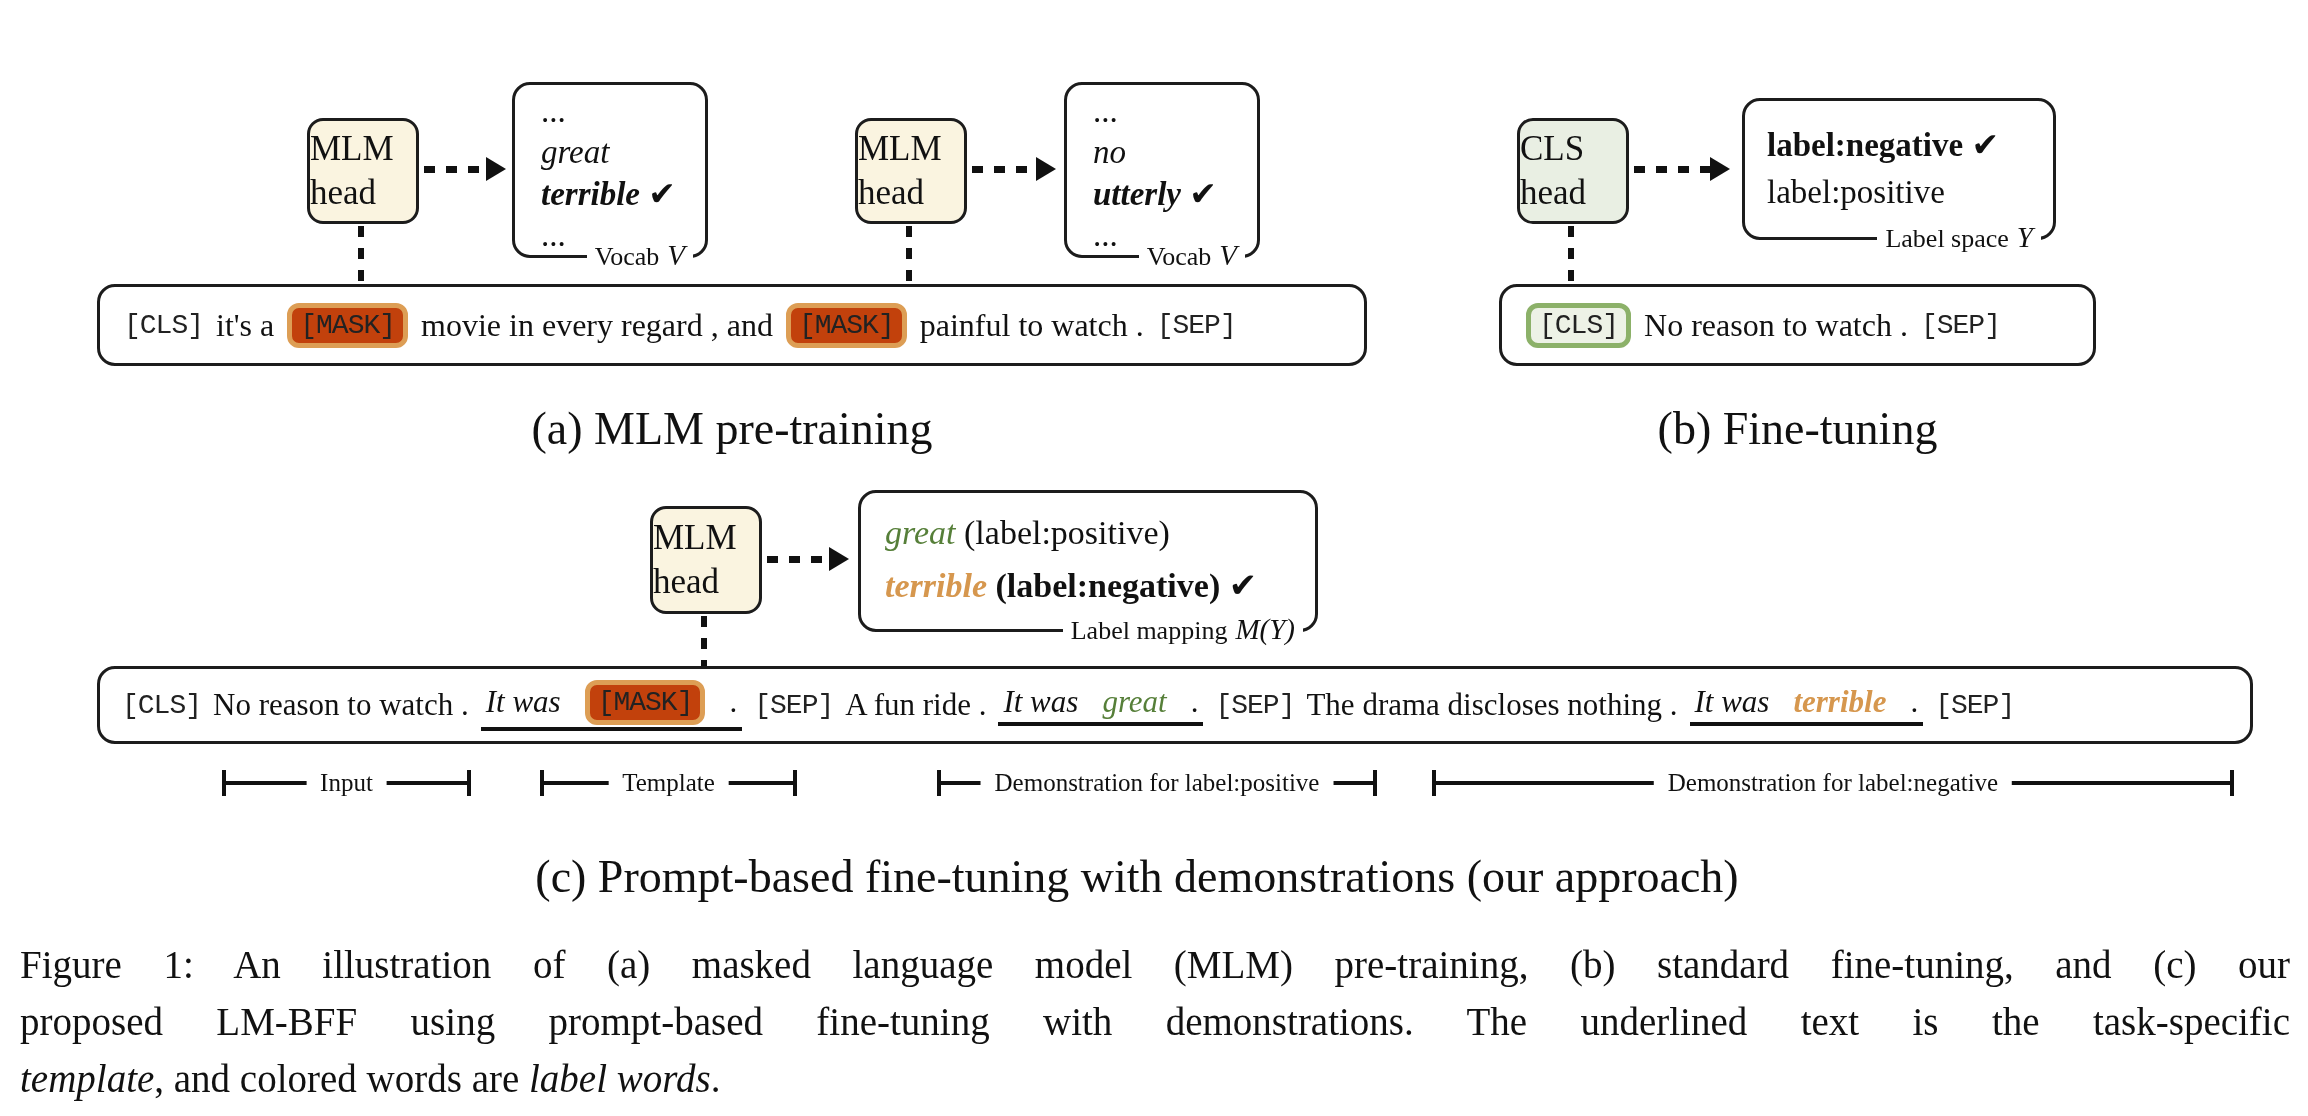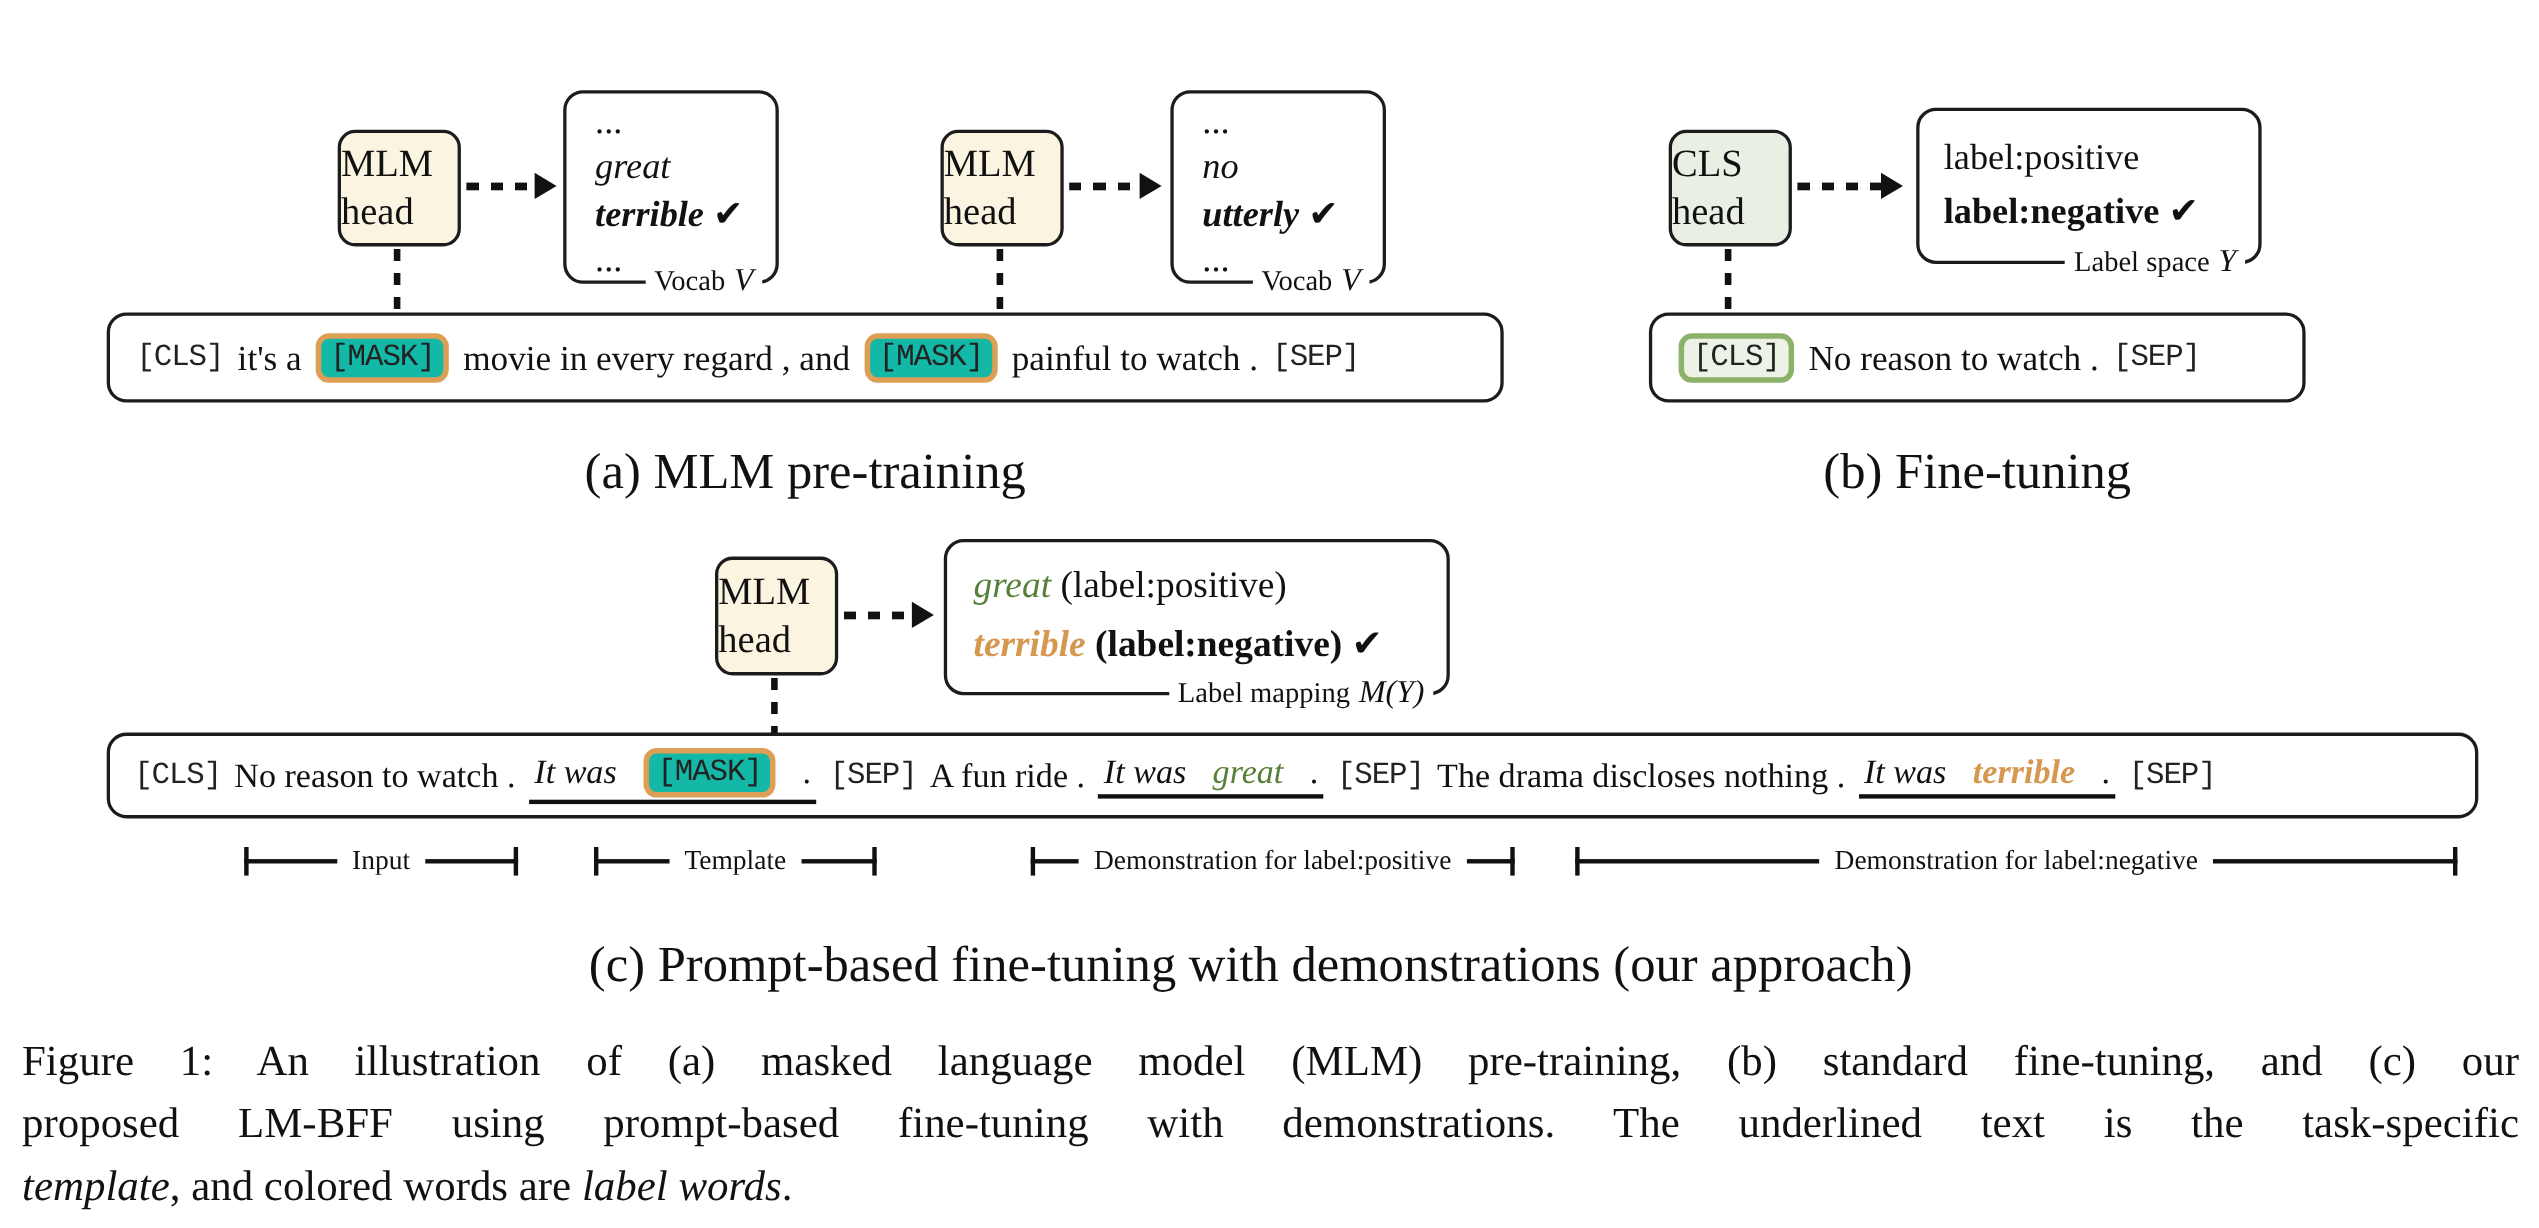--- a/index.html
+++ b/index.html
@@ -46,21 +46,21 @@
   
   .inputbox {
     position:absolute; box-sizing:border-box;
     border:3px solid #1c1c1c; border-radius:18px; background:#fff;
     display:flex; align-items:center; gap:13px; padding:0 24px;
     font-size:32px; white-space:nowrap;
   }
   .inputbox.small { font-size:31px; gap:12px; padding:0 22px; }
   .tok { font-family:"Liberation Mono", monospace; font-size:28px; letter-spacing:-1px; color:#222; }
   .maskbox {
-    border:5px solid #dd9e55; border-radius:12px; background:#14b8a6;
+    border:5px solid #dd9e55; border-radius:12px; background:#c2410c;
     padding:2px 8px; position:relative; z-index:1;
   }
   .clsbox {
     border:5px solid #8cb169; border-radius:12px; background:#edf2e6;
     padding:2px 8px;
   }
   .tpl { position:relative; display:inline-flex; align-items:center; gap:24px; padding:0 5px 6px 5px; }
   .tpl::after { content:""; position:absolute; left:0; right:0; bottom:0; height:4px; background:#111; z-index:0; }
   
   .it { font-style:italic; }
@@ -136,22 +136,22 @@
   </div>
 
   <div>
     <div class="headbox greenfill" style="left:1517px; top:118px; width:112px; height:106px;">
       <span>CLS</span>
       <span>head</span>
     </div>
     <div class="harrow" style="left:1634px; top:166px; width:76px;"></div>
     <div class="vbox" style="left:1742px; top:98px; width:314px; height:142px;">
       <div class="inner ls-inner">
+        <span><span class="bold">label:negative</span> <span class="check">✔</span></span>
         <span>label:positive</span>
-        <span><span class="bold">label:negative</span> <span class="check">✔</span></span>
       </div>
       <span class="tag"><span>Label space</span><span class="sym">Y</span></span>
     </div>
 
     <div class="vdash" style="left:1568px; top:226px; height:70px;"></div>
 
     <div class="inputbox" style="left:1499px; top:284px; width:597px; height:82px;">
       <span class="clsbox tok">[CLS]</span>
       <span>No reason to watch .</span>
       <span class="tok">[SEP]</span>

